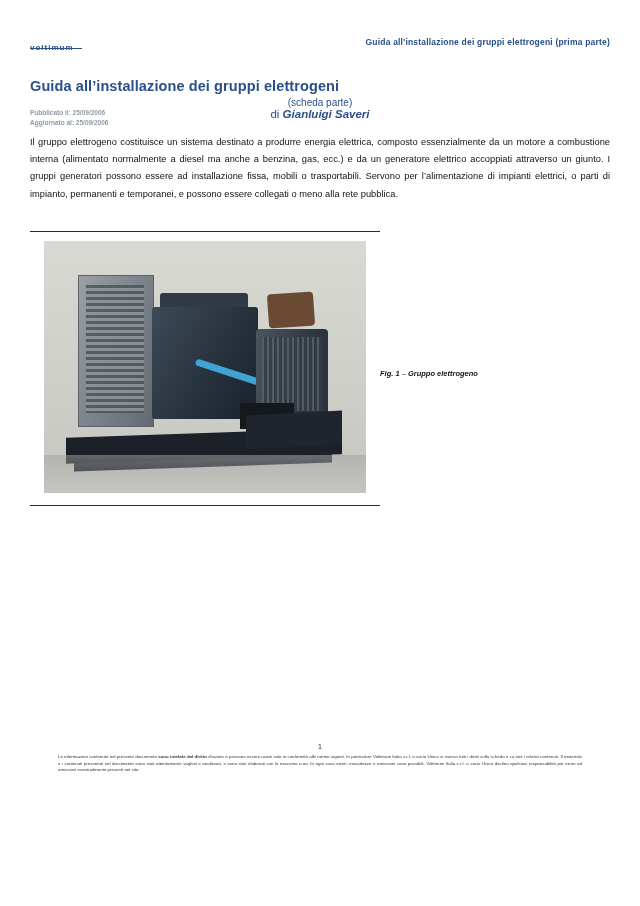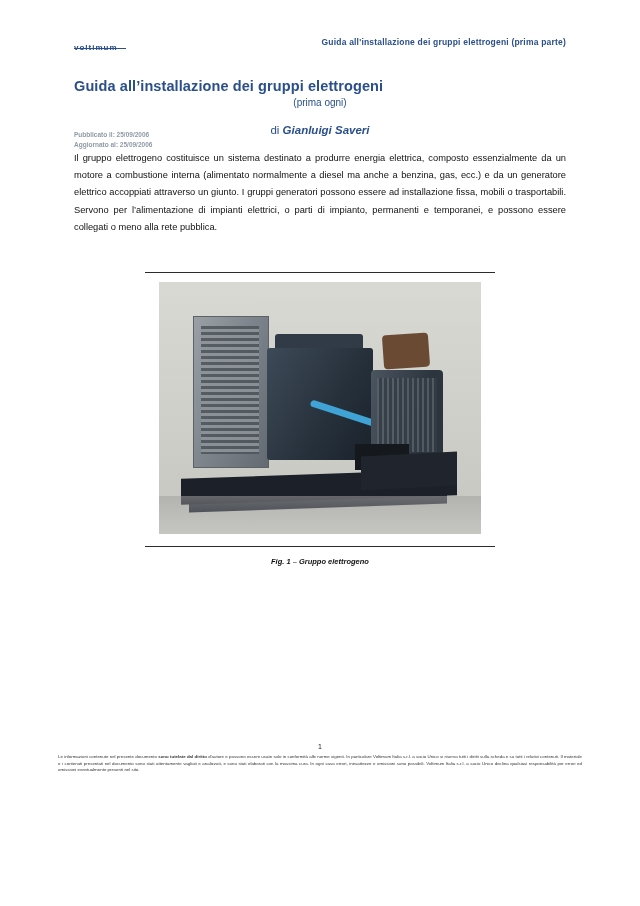--- a/index.html
+++ b/index.html
@@ -13,21 +13,21 @@
     font-family: "Liberation Sans", sans-serif;
     color: #1a1a1a;
     position: relative;
     overflow: hidden;
   }
   .page {
     position: relative;
     width: 640px;
     height: 798px;
     box-sizing: border-box;
-    padding: 0 74px;
+    padding: 0 30px;
   }
   
   .header {
     display: flex;
     align-items: flex-start;
     justify-content: space-between;
     padding-top: 34px;
   }
   .logo {
     width: 56px;
@@ -69,22 +69,21 @@
   }
   .doc-subtitle {
     text-align: center;
     font-size: 10px;
     color: #2a4f8a;
     margin-top: 3px;
   }
   
   .meta-row {
     display: flex;
-    align-items: flex-end;
-    margin-top: 16px;
+    align-items: flex-start;
     position: relative;
     min-height: 26px;
   }
   .meta-dates {
     font-size: 6.5px;
     color: #8f9aa6;
     line-height: 1.55;
     font-weight: bold;
     width: 190px;
   }
@@ -103,23 +102,23 @@
   }
   
   .body-par {
     font-size: 9.3px;
     line-height: 1.85;
     text-align: justify;
     color: #111;
   }
   
   .figure-wrap {
-    margin-top: 36px;
+    margin-top: 28px;
     display: flex;
-    flex-direction: column;
+    flex-direction: row;
     align-items: center;
   }
   .figure-box {
     width: 350px;
     height: 275px;
     position: relative;
   }
   .fig-rule {
     position: absolute;
     left: 0;
@@ -291,21 +290,21 @@
 
   <div class="header">
     <div class="logo">
       <span class="logo-text">voltimum</span>
       <span class="logo-underline"></span>
     </div>
     <div class="header-title">Guida all'installazione dei gruppi elettrogeni (prima parte)</div>
   </div>
 
   <div class="doc-title">Guida all’installazione dei gruppi elettrogeni</div>
-  <div class="doc-subtitle">(prima ogni)</div>
+  <div class="doc-subtitle">(scheda parte)</div>
 
   <div class="meta-row">
     <div class="meta-dates">
       <div>Pubblicato il: 25/09/2006</div>
       <div>Aggiornato al: 25/09/2006</div>
     </div>
     <div class="byline">
       <span>di </span><span class="author">Gianluigi Saveri</span>
     </div>
   </div>

